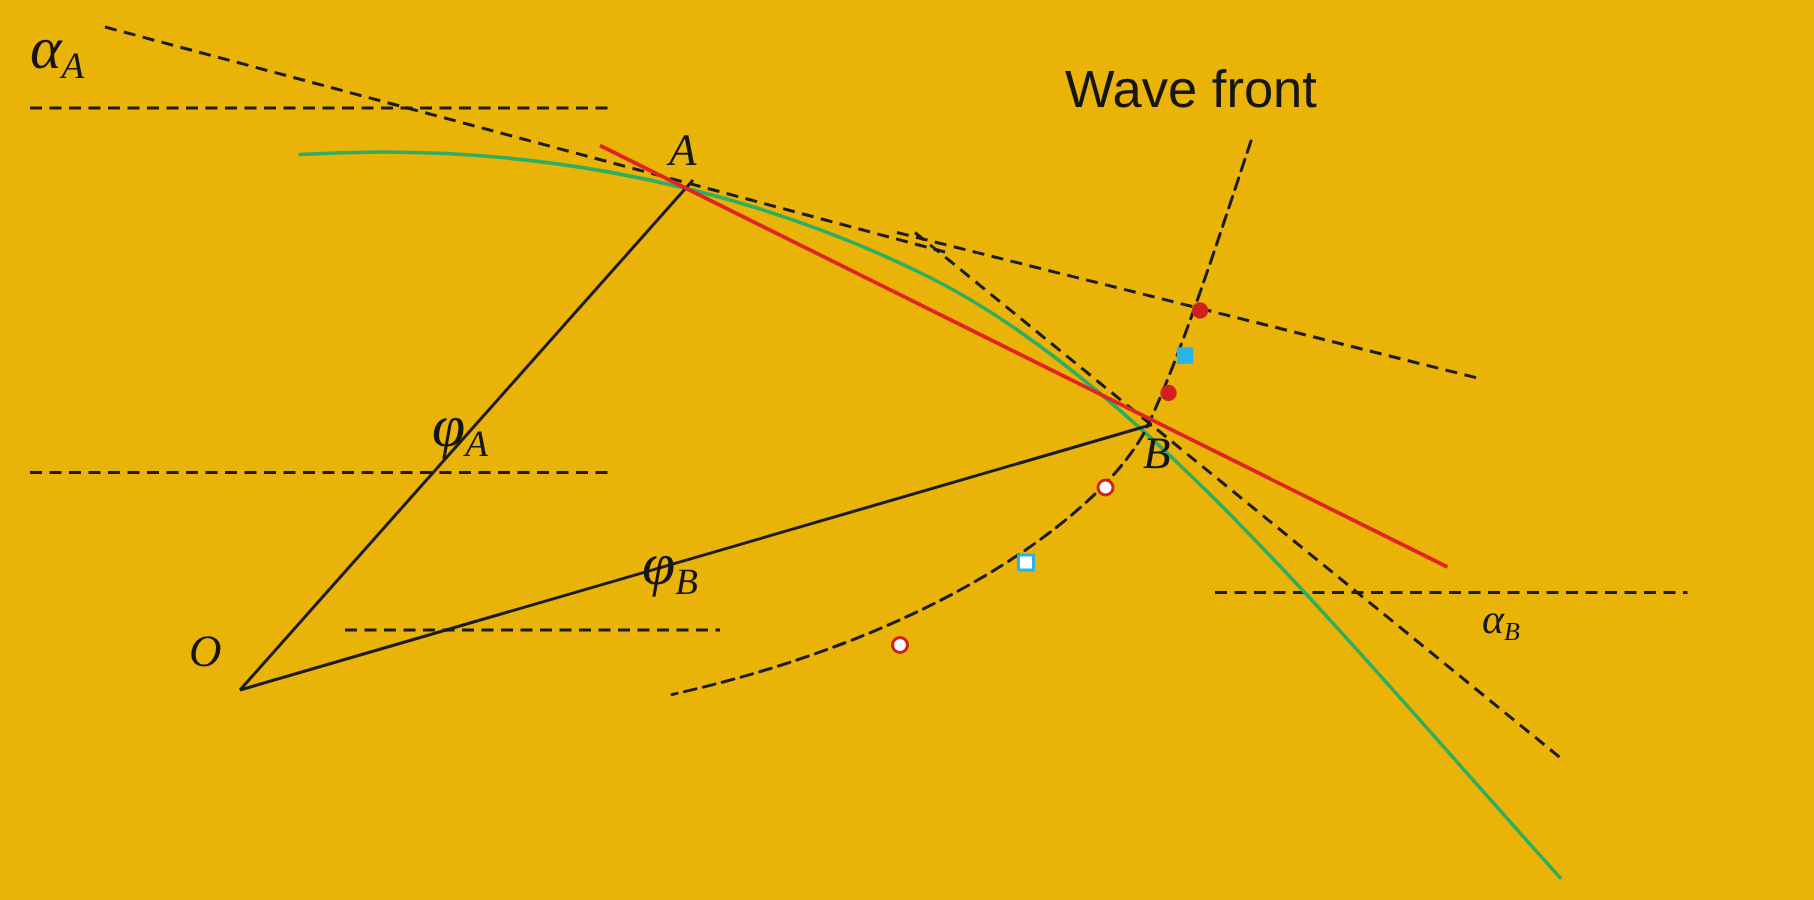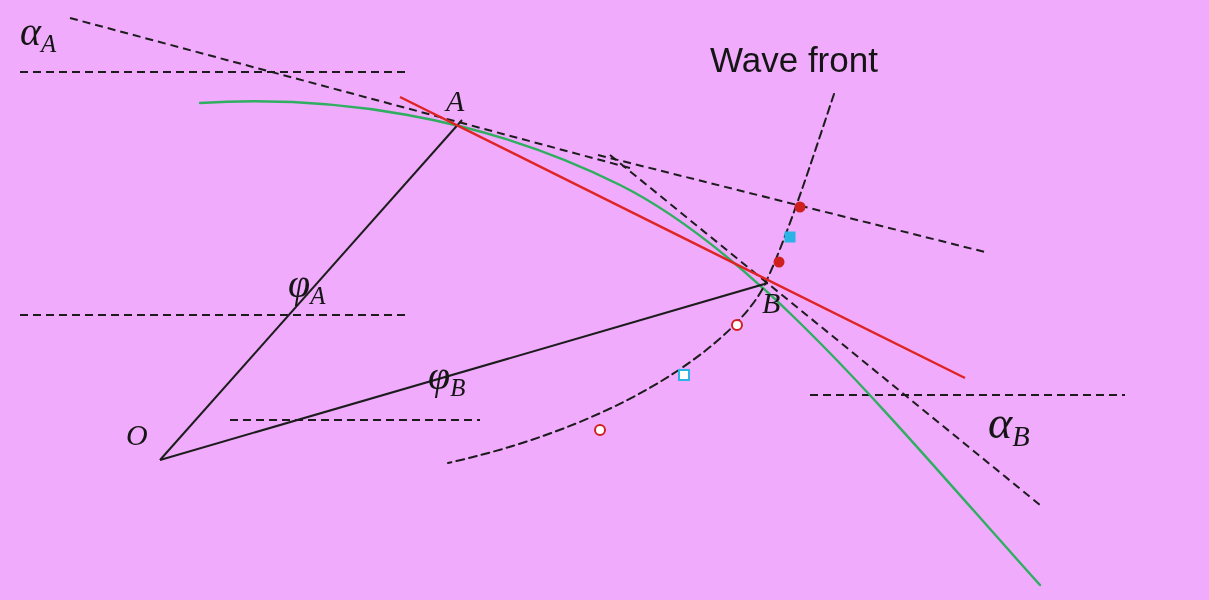--- a/index.html
+++ b/index.html
@@ -3,21 +3,21 @@
 <meta charset="utf-8">
 <style>
   html, body { margin: 0; padding: 0; }
   body {
     width: 1209px; height: 600px;
     background: #ffffff;
     position: relative;
     overflow: hidden;
     font-family: "Liberation Serif", serif;
   }
-  #figure { position: relative; width: 1209px; height: 600px; background: #f0abfc; }
+  #figure { position: relative; width: 1209px; height: 600px; background: #eab308; }
   #diagram-svg { position: absolute; left: 0; top: 0; }
   #labels-layer { position: absolute; left: 0; top: 0; width: 100%; height: 100%; pointer-events: none; }
   .lbl { position: absolute; color: #151515; white-space: nowrap; line-height: 1; }
   .serif-italic { font-family: "Liberation Serif", serif; font-style: italic; }
   .sans { font-family: "Liberation Sans", sans-serif; font-style: normal; }
   .lbl .sub { font-size: 0.62em; vertical-align: -0.28em; }
 </style>
 </head>
 <body>
 
@@ -51,15 +51,15 @@
       </g>
   </svg>
   <div id="labels-layer">
       <div class="lbl serif-italic" style="left: 20px; top: 12px; font-size: 40px;"><span>α</span><span class="sub">A</span></div>
       <div class="lbl sans" style="left: 710px; top: 42px; font-size: 35px;"><span>Wave front</span></div>
       <div class="lbl serif-italic" style="left: 446px; top: 86px; font-size: 30px;"><span>A</span></div>
       <div class="lbl serif-italic" style="left: 288px; top: 264px; font-size: 40px;"><span>φ</span><span class="sub">A</span></div>
       <div class="lbl serif-italic" style="left: 428px; top: 356px; font-size: 40px; text-align: center;"><span>φ</span><span class="sub">B</span></div>
       <div class="lbl serif-italic" style="left: 762px; top: 288px; font-size: 30px;"><span>B</span></div>
       <div class="lbl serif-italic" style="left: 126px; top: 420px; font-size: 30px;"><span>O</span></div>
-      <div class="lbl serif-italic" style="left: 988px; top: 400px; font-size: 46px;"><span>α</span><span class="sub">B</span></div>
+      <div class="lbl serif-italic" style="left: 988px; top: 400px; font-size: 28px;"><span>α</span><span class="sub">B</span></div>
     </div>
 </div>
 
 </body></html>

